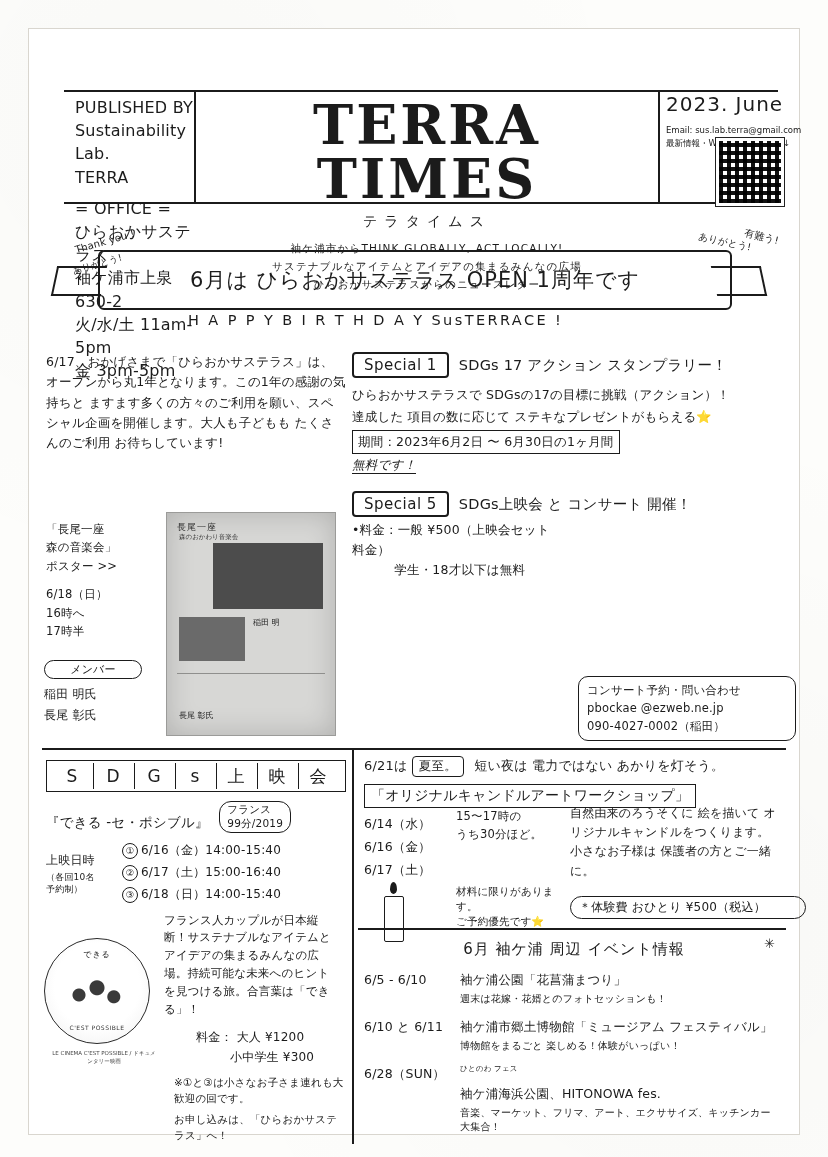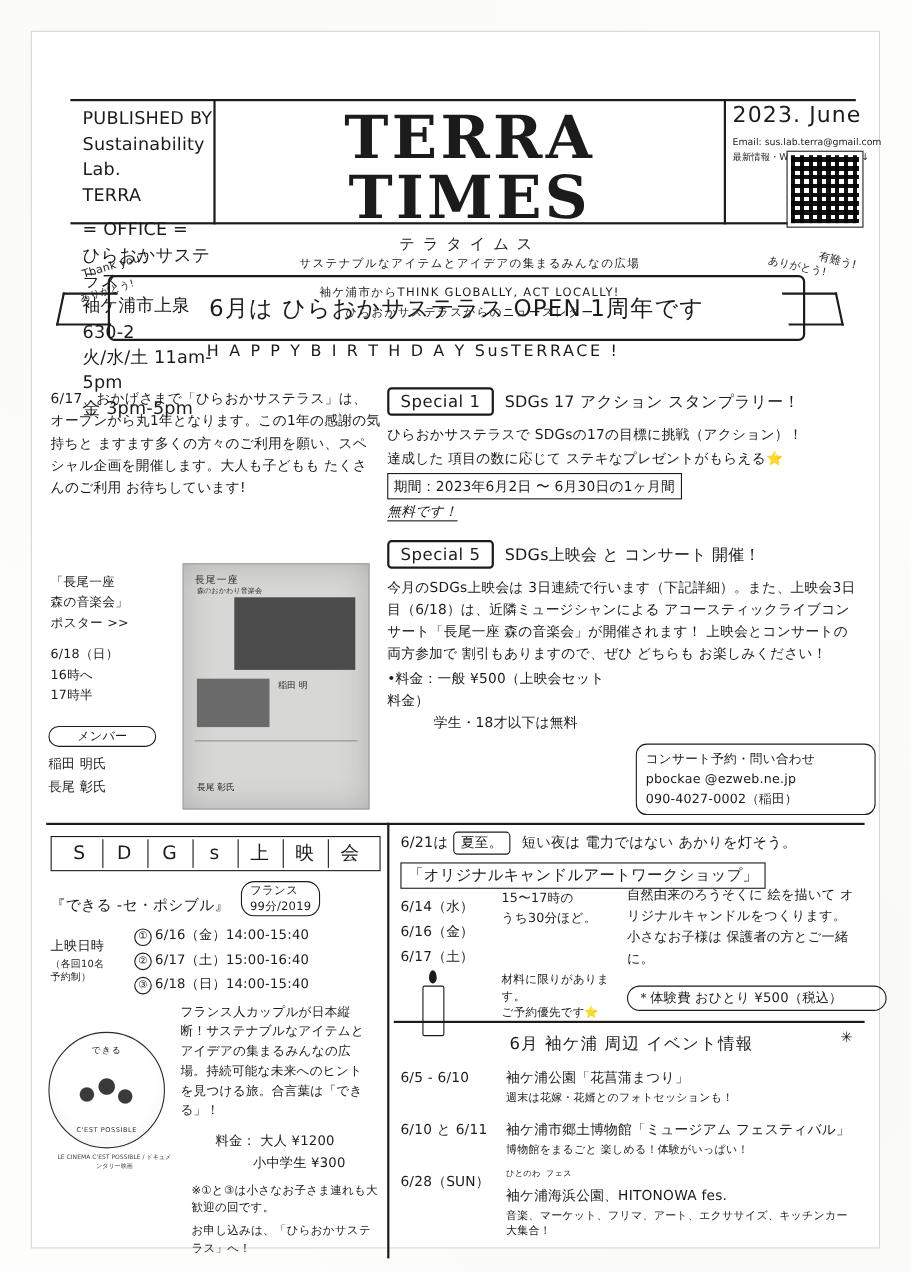--- a/index.html
+++ b/index.html
@@ -162,21 +162,21 @@
   .candle-ico .flame{position:absolute;left:16px;top:0px;width:7px;height:12px;background:#1b1b1b;border-radius:50% 50% 50% 50%/60% 60% 40% 40%;}
 
   
   .ev-hr{position:absolute;left:358px;right:42px;top:928px;height:1.6px;background:#1b1b1b;}
   .ev-panel{position:absolute;left:364px;top:940px;width:420px;}
   .ev-title{font-size:15px;text-align:center;letter-spacing:1px;}
   .ev-row{display:flex;gap:10px;margin-top:12px;font-size:12.5px;line-height:1.45;}
   .ev-date{width:86px;flex:none;}
   .ev-main{flex:1;}
   .ev-sub{font-size:10px;color:#222;margin-top:3px;line-height:1.4;}
-  .ruby{font-size:7.5px;display:block;line-height:1;margin-bottom:5px;font-family:Liberation Mono, monospace;}
+  .ruby{font-size:7.5px;display:block;line-height:1;margin-bottom:12px;}
   .spark{position:absolute;right:8px;top:-4px;font-size:13px;}
 
   .sm{font-size:10.5px;}
   .xs{font-size:9px;}
 </style>
 </head>
 <body>
 
 <div class="page">
   <div class="paper-tint"></div>
@@ -195,22 +195,22 @@
       <div class="office">= OFFICE =</div>
       <div>ひらおかサステラス</div>
       <div>袖ケ浦市上泉630-2</div>
       <div>火/水/土 11am-5pm</div>
       <div>金 3pm-5pm</div>
     </div>
 
     <div class="mast-center">
       <div class="title">TERRA TIMES</div>
       <div class="title-jp">テラタイムス</div>
+      <div class="tagline">袖ケ浦市からTHINK GLOBALLY, ACT LOCALLY!</div>
       <div class="tagline" style="margin-top:1px">サステナブルなアイテムとアイデアの集まるみんなの広場</div>
-      <div class="tagline">袖ケ浦市からTHINK GLOBALLY, ACT LOCALLY!</div>
       <div class="tagline" style="margin-top:1px">ひらおかサステラスからのニュースレター</div>
     </div>
 
     <div class="mast-right">
       <div class="issue">2023. June</div>
       <div class="mail">
         <div>Email: sus.lab.terra@gmail.com</div>
         <div>最新情報・WEB/SNSはこちら↓</div>
       </div>
       <div class="qr"></div>
@@ -274,21 +274,20 @@
       <div class="sp-body hand" style="margin-top:1px">
         <span class="uline">無料です！</span>
       </div>
     </div>
 
     <div style="margin-top:16px">
       <div class="sp-head">
         <div class="sp-tag hand">Special 5</div>
         <div class="sp-title hand">SDGs上映会 と コンサート 開催！</div>
       </div>
-      <div class="sp-body hand">今月のSDGs上映会は 3日連続で行います（下記詳細）。また、上映会3日目（6/18）は、近隣ミュージシャンによる アコースティックライブコンサート「長尾一座 森の音楽会」が開催されます！ 上映会とコンサートの両方参加で 割引もありますので、ぜひ どちらも お楽しみください！</div>
       <div class="sp-body hand" style="margin-top:3px;width:210px">•料金：一般 ¥500（上映会セット料金）</div>
       <div class="sp-body hand" style="margin-top:0;width:210px">　　　 学生・18才以下は無料</div>
     </div>
   </div>
 
   <div class="contact-box hand">
     <div>コンサート予約・問い合わせ</div>
     <div>pbockae @ezweb.ne.jp</div>
     <div>090-4027-0002（稲田）</div>
   </div>

